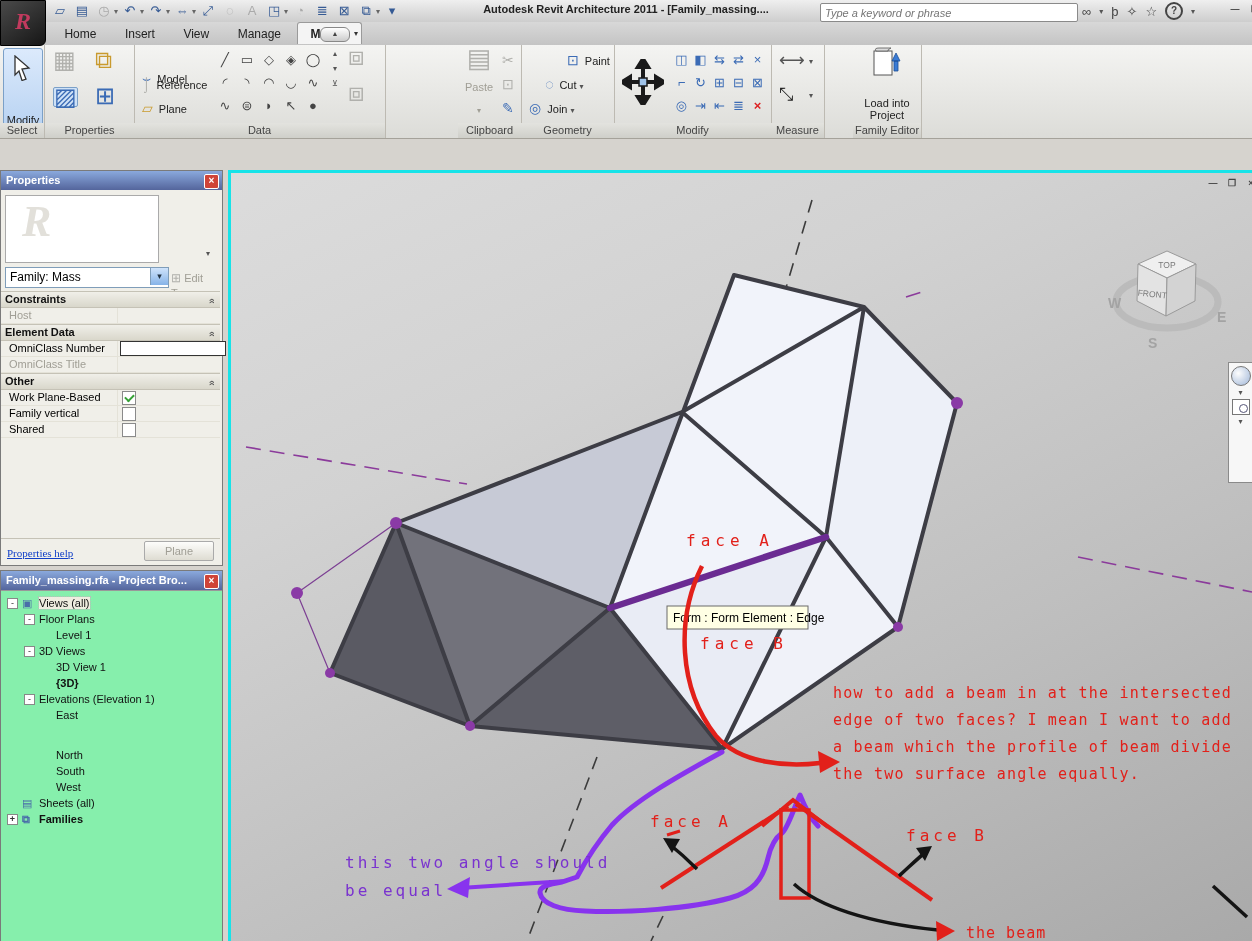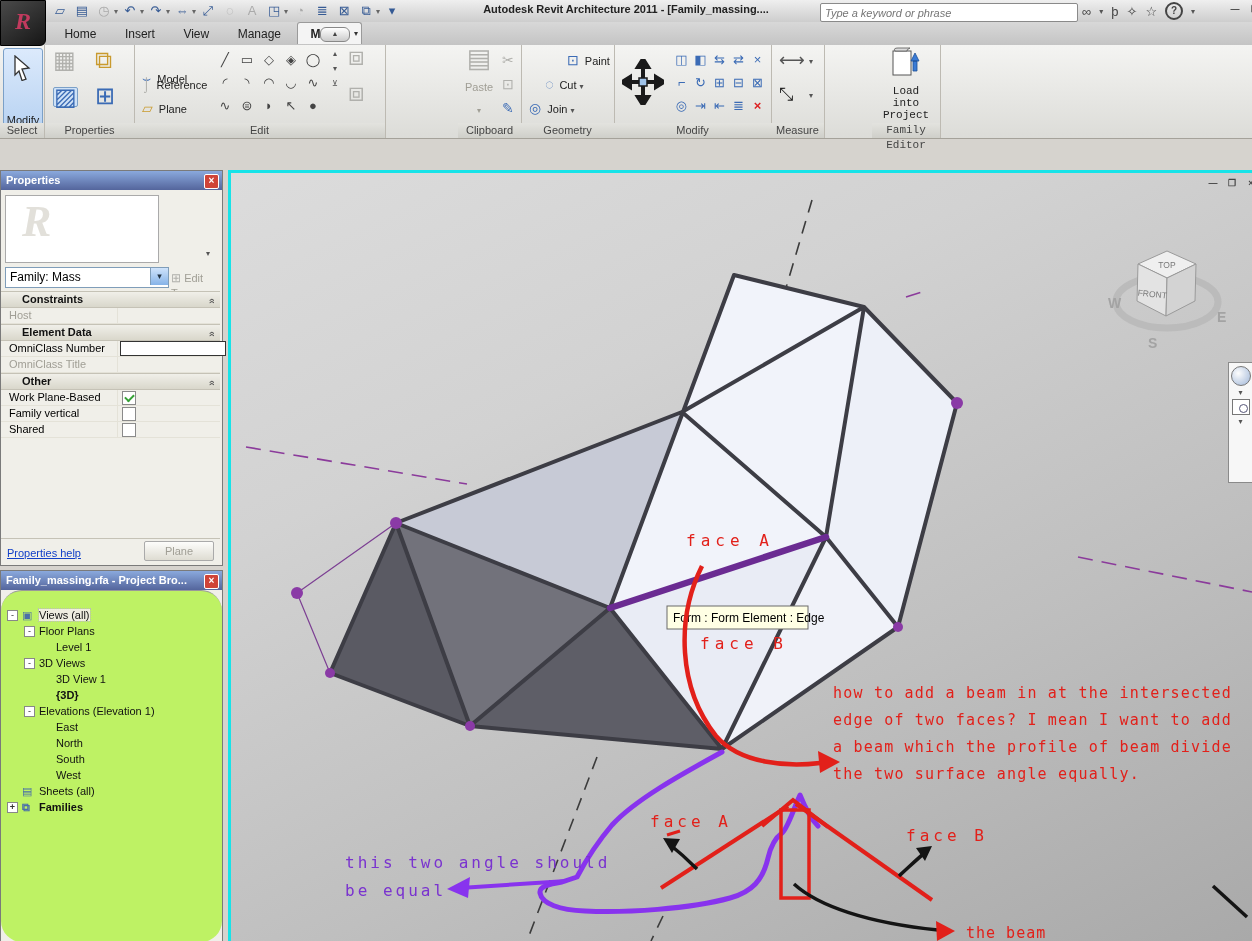--- a/index.html
+++ b/index.html
@@ -61,21 +61,21 @@
   .drop8{font-size:8px;color:#555;}
   
   .palette{background:#f0efe9;border:1px solid #7a7a7a;}
   .phead{height:19px;background:linear-gradient(#8aa9dd,#54659c);color:#fff;
     font-size:11px;font-weight:bold;line-height:19px;padding-left:5px;position:relative;}
   .closex{position:absolute;right:3px;top:3px;width:13px;height:13px;background:#cf4438;
     border:1px solid #fff;border-radius:2px;color:#fff;font-size:10px;line-height:12px;
     text-align:center;font-weight:bold;}
   .group{height:15px;background:linear-gradient(#f0efe9,#d9d7cb);border-top:1px solid #c5c2b6;
     border-bottom:1px solid #c5c2b6;font-size:11px;font-weight:bold;color:#111;
-    padding-left:21px;line-height:15px;position:relative;}
+    padding-left:4px;line-height:15px;position:relative;}
   .chev{position:absolute;right:6px;top:2px;font-size:10px;color:#555;
     transform:rotate(-90deg);letter-spacing:-1px;}
   .prow{height:15px;display:flex;font-size:11px;border-bottom:1px solid #e4e2d8;}
   .prow .lab{width:108px;padding-left:8px;border-right:1px solid #e4e2d8;line-height:15px;
     white-space:nowrap;}
   .prow .val{flex:1;position:relative;}
   .dimtext{color:#a09e95;}
   .chk{position:absolute;left:4px;top:1px;width:12px;height:12px;background:#fff;
     border:1px solid #8a8a8a;}
   .chk.on:after{content:"";position:absolute;left:2px;top:2px;width:7px;height:4px;
@@ -210,21 +210,21 @@
           <span class="gcell" style="color: rgb(68, 68, 68);">↖</span>
           <span class="gcell" style="color: rgb(68, 68, 68);">●</span>
         </div>
       <div class="abs" style="left:194px;top:4px;width:14px;display:flex;flex-direction:column;gap:6px;align-items:center;">
         <span class="drop8">▴</span>
         <span class="drop8">▾</span>
         <span class="drop8">⊻</span>
       </div>
       <span class="abs icon dim" style="left:214px;top:2px;font-size:26px;">⧈</span>
       <span class="abs icon dim" style="left:214px;top:38px;font-size:26px;">⧈</span>
-      <div class="plabel">Edit</div>
+      <div class="plabel">Data</div>
     </div>
 
 
     <div class="panel" style="left:458px;width:63px;">
       <div class="bigbtn" style="left:4px;top:4px;width:34px;height:66px;">
         <span class="icon dim" style="font-size:26px;">▤</span>
         <span class="dimtext">Paste</span>
         <span class="drop8 dimtext">▾</span>
       </div>
       <span class="abs icon dim" style="left:44px;top:6px;">✂</span>
@@ -284,21 +284,21 @@
     </div>
 
     <div class="panel" style="left:771px;width:53px;">
       <span class="abs icon" style="left:8px;top:6px;font-size:18px;color:#555;">⟷</span>
       <span class="abs drop8" style="left:38px;top:12px;">▾</span>
       <span class="abs icon" style="left:8px;top:40px;font-size:18px;color:#222;">⤡</span>
       <span class="abs drop8" style="left:38px;top:46px;">▾</span>
       <div class="plabel">Measure</div>
     </div>
 
-    <div class="panel" style="left:872px;width:68px;border-right:1px solid #bdbab2;font-family:Liberation Mono, monospace;">
+    <div class="panel" style="left:853px;width:68px;border-right:1px solid #bdbab2;">
       <div class="bigbtn" style="left:6px;top:2px;width:56px;height:74px;">
         <svg width="28" height="30" viewBox="0 0 28 30">
           <rect x="1" y="4" width="18" height="24" fill="#fff" stroke="#555"></rect>
           <path d="M3,4 q-2,-3 3,-3 l12,0 q-4,2 -3,3 Z" fill="#ddd" stroke="#555" stroke-width=".8"></path>
           <path d="M19,14 L27,14 L23,6 Z M21,14 L25,14 L25,24 L21,24 Z" fill="#3a7bd5" stroke="#1d4f96" stroke-width=".8" transform="rotate(0)"></path>
         </svg>
         <span><span>Load into</span><br>
         <span>Project</span></span>
       </div>
       <div class="plabel">Family Editor</div>
@@ -482,39 +482,39 @@
           </span>
       </div>
       <div class="prow">
         <span class="lab">Shared</span>
         <span class="val">
             <span class="chk"></span>
           </span>
       </div>
     </div>
     <div class="abs" style="left:0;bottom:26px;width:219px;height:1px;background:#c5c2b6;"></div>
-    <a class="abs" style="left:6px;bottom:6px;font-size:11px;color:#1240c8;" href="#">Properties help</a>
+    <a class="abs" style="left:6px;bottom:6px;font-size:11px;color:#1240c8;font-family:Liberation Serif, serif;" href="#">Properties help</a>
     <span class="abs" style="right:8px;bottom:4px;width:68px;height:18px;background:linear-gradient(#fdfdfb,#dedcd2);border:1px solid #aaa;border-radius:2px;text-align:center;font-size:11px;line-height:18px;color:#a09e95;">Plane</span>
   </div>
 
   <div class="abs palette" style="left:0;top:570px;width:221px;height:371px;">
     <div class="phead">
       <span>Family_massing.rfa - Project Bro...</span>
       <span class="closex">×</span>
     </div>
-    <div id="tree" style="background:#bef264;position:absolute;top:19px;bottom:0;left:0;right:0;padding-top:16px;border-top:1px solid #999;border-radius:21px;">
+    <div id="tree" style="background:#86efac;position:absolute;top:19px;bottom:0;left:0;right:0;padding-top:4px;border-top:1px solid #999;">
         <div class="trow" style="padding-left: 6px;"><span class="exp">-</span><span class="ticon2">▣</span><span style="background: rgb(239, 237, 224); outline: rgb(187, 187, 187) dotted 1px;">Views (all)</span></div>
         <div class="trow" style="padding-left: 23px;"><span class="exp">-</span><span>Floor Plans</span></div>
         <div class="trow" style="padding-left: 40px;"><span style="display: inline-block; width: 15px;"></span><span>Level 1</span></div>
         <div class="trow" style="padding-left: 23px;"><span class="exp">-</span><span>3D Views</span></div>
         <div class="trow" style="padding-left: 40px;"><span style="display: inline-block; width: 15px;"></span><span>3D View 1</span></div>
         <div class="trow" style="padding-left: 40px;"><span style="display: inline-block; width: 15px;"></span><span style="font-weight: bold;">{3D}</span></div>
         <div class="trow" style="padding-left: 23px;"><span class="exp">-</span><span>Elevations (Elevation 1)</span></div>
         <div class="trow" style="padding-left: 40px;"><span style="display: inline-block; width: 15px;"></span><span>East</span></div>
-        <div class="trow" style="padding-left: 40px;"><span style="display: inline-block; width: 15px;"></span><span>North</span></div>
+        <div class="trow" style="padding-left: 40px; margin-top: 24px;"><span style="display: inline-block; width: 15px;"></span><span>North</span></div>
         <div class="trow" style="padding-left: 40px;"><span style="display: inline-block; width: 15px;"></span><span>South</span></div>
         <div class="trow" style="padding-left: 40px;"><span style="display: inline-block; width: 15px;"></span><span>West</span></div>
         <div class="trow" style="padding-left: 6px;"><span style="display: inline-block; width: 15px;"></span><span class="ticon2">▤</span><span>Sheets (all)</span></div>
         <div class="trow" style="padding-left: 6px; font-weight: bold;"><span class="exp">+</span><span class="ticon2">⧉</span><span>Families</span></div>
       </div>
   </div>
 
 </div>
 
 </body></html>

